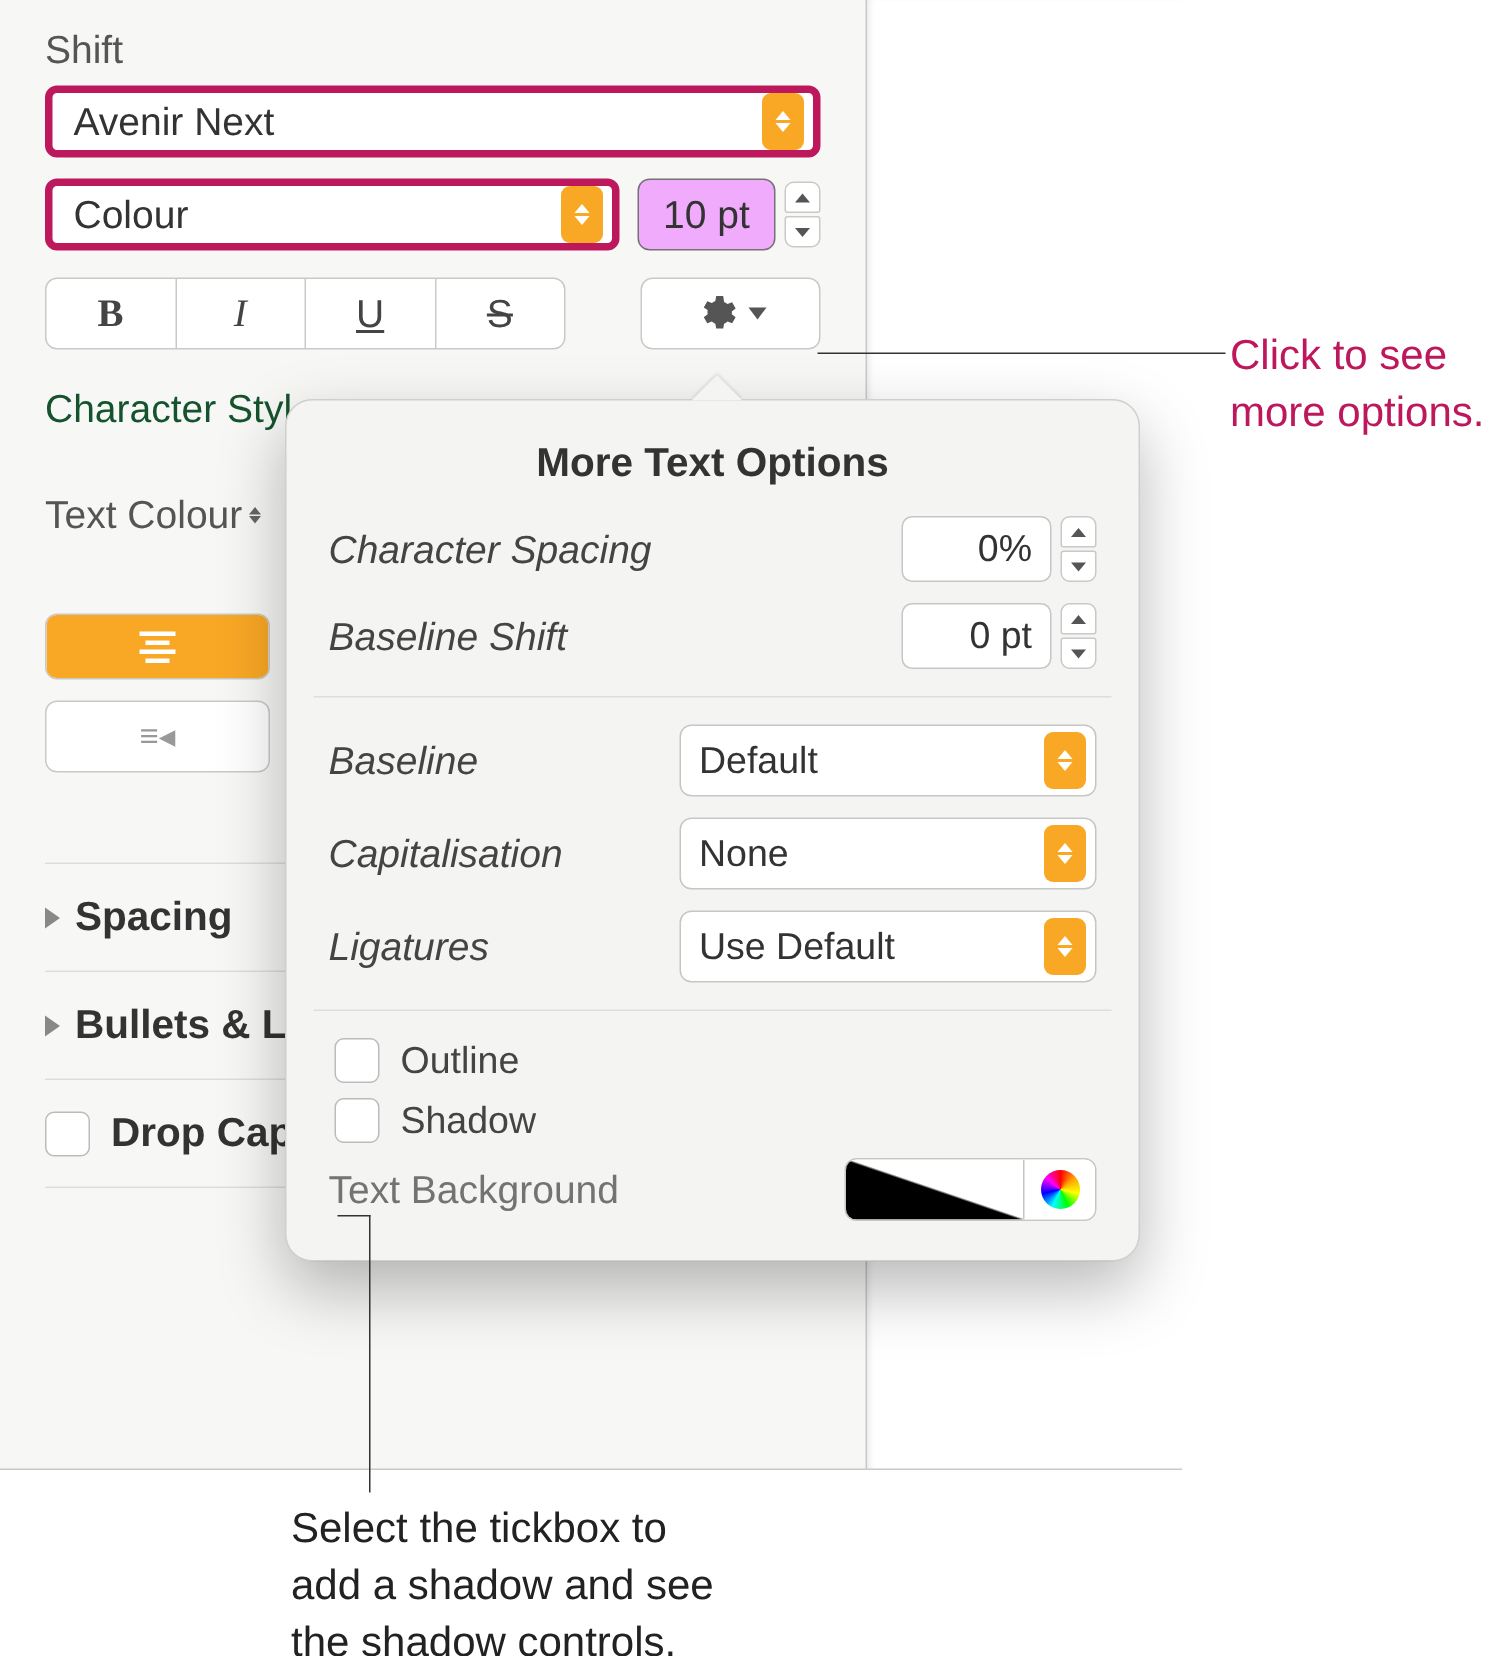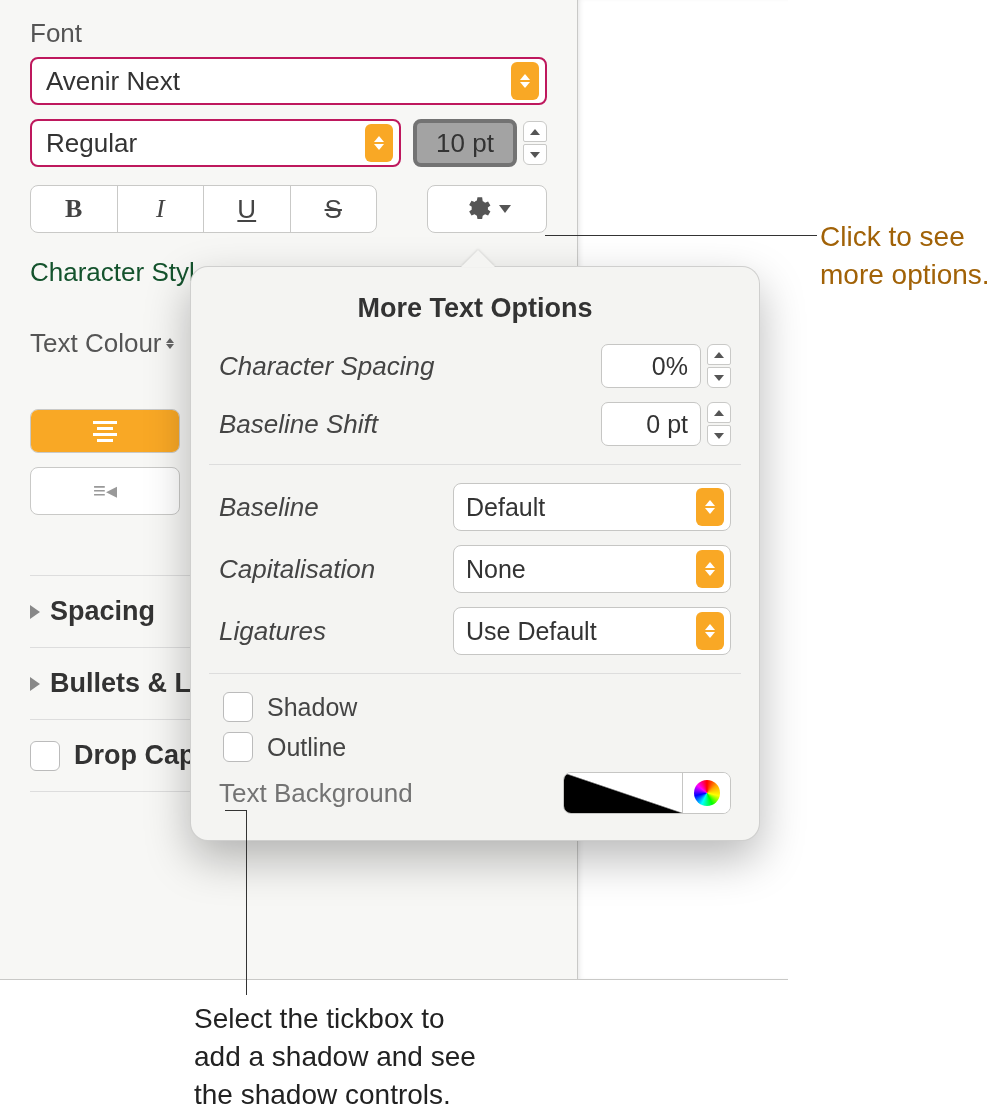--- a/index.html
+++ b/index.html
@@ -23,21 +23,21 @@
   }
   .section-label {
     font-size: 26px;
     color: #555;
     margin-bottom: 8px;
   }
   .dropdown {
     display: flex;
     align-items: center;
     background: #fff;
-    border: 2px solid #be185d;
+    border: 5px solid #be185d;
     border-radius: 8px;
     height: 48px;
     padding: 0 6px 0 14px;
     font-size: 26px;
     color: #333;
     cursor: default;
   }
   .dropdown .dd-text { flex: 1; }
   .dd-chevrons {
     background: #f9a825;
@@ -59,25 +59,25 @@
   .row { display: flex; gap: 12px; margin-top: 12px; align-items: center; }
   .font-face-row { margin-top: 14px; }
   .font-family { width: 100%; }
   .font-face { flex: 1; }
   .size-spinner {
     display: flex;
     align-items: center;
     gap: 6px;
   }
   .size-field {
-    background: #a3a3a3;
-    border: 4px solid #737373;
+    background: #f0abfc;
+    border: 1px solid #737373;
     border-radius: 8px;
     height: 48px;
-    width: 104px;
+    width: 92px;
     font-size: 26px;
     text-align: center;
     color: #333;
     display: flex; align-items: center; justify-content: center;
   }
   .stepper {
     display: flex; flex-direction: column; gap: 2px;
   }
   .stepper .step-btn {
     width: 24px; height: 21px;
@@ -264,21 +264,21 @@
     background:#fff;
   }
   .wheel-circle{
     width:26px;height:26px;border-radius:50%;
     background: conic-gradient(red,orange,yellow,lime,cyan,blue,magenta,red);
   }
   
   .callout-right{
     position:absolute;
     left:820px; top:218px;
-    font-size:28px; color:#a16207;
+    font-size:28px; color:#be185d;
     line-height:1.35;
   }
   .callout-line-1{
     position:absolute;
     left:545px; top:235px;
     width:272px; height:1px;
     background:#333;
   }
   .callout-bottom{
     position:absolute;
@@ -304,33 +304,33 @@
     background:#fff;
     border-bottom:1px solid #c9c9c7;
     box-shadow: inset 4px 0 6px -4px rgba(0,0,0,0.15);
   }
   .disclosure-group{margin-top:60px;}
 </style>
 </head>
 <body>
 
 <div class="sidebar">
-  <div class="section-label">Font</div>
+  <div class="section-label">Shift</div>
 
   <div class="dropdown font-family">
     <span class="dd-text">Avenir Next</span>
     <span class="dd-chevrons">
       <span class="arw up"></span>
         <span class="arw dn"></span>
     </span>
   </div>
 
   <div class="row font-face-row">
     <div class="dropdown font-face">
-      <span class="dd-text">Regular</span>
+      <span class="dd-text">Colour</span>
       <span class="dd-chevrons">
         <span class="arw up"></span>
           <span class="arw dn"></span>
       </span>
     </div>
     <div class="size-spinner">
       <div class="size-field">10 pt</div>
       <div class="stepper">
         <div class="step-btn">
             <span class="arw up"></span>
@@ -467,25 +467,25 @@
           <span class="arw up"></span>
           <span class="arw dn"></span>
         </span>
     </div>
   </div>
 
   <div class="sep"></div>
 
   <div class="pop-check-row">
     <span class="checkbox"></span>
-    <span>Shadow</span>
+    <span>Outline</span>
   </div>
   <div class="pop-check-row">
     <span class="checkbox"></span>
-    <span>Outline</span>
+    <span>Shadow</span>
   </div>
 
   <div class="tbg-row">
     <div class="lbl">Text Background</div>
     <div class="color-well-combo">
       <div class="color-well"></div>
       <div class="color-wheel">
         <div class="wheel-circle"></div>
       </div>
     </div>

